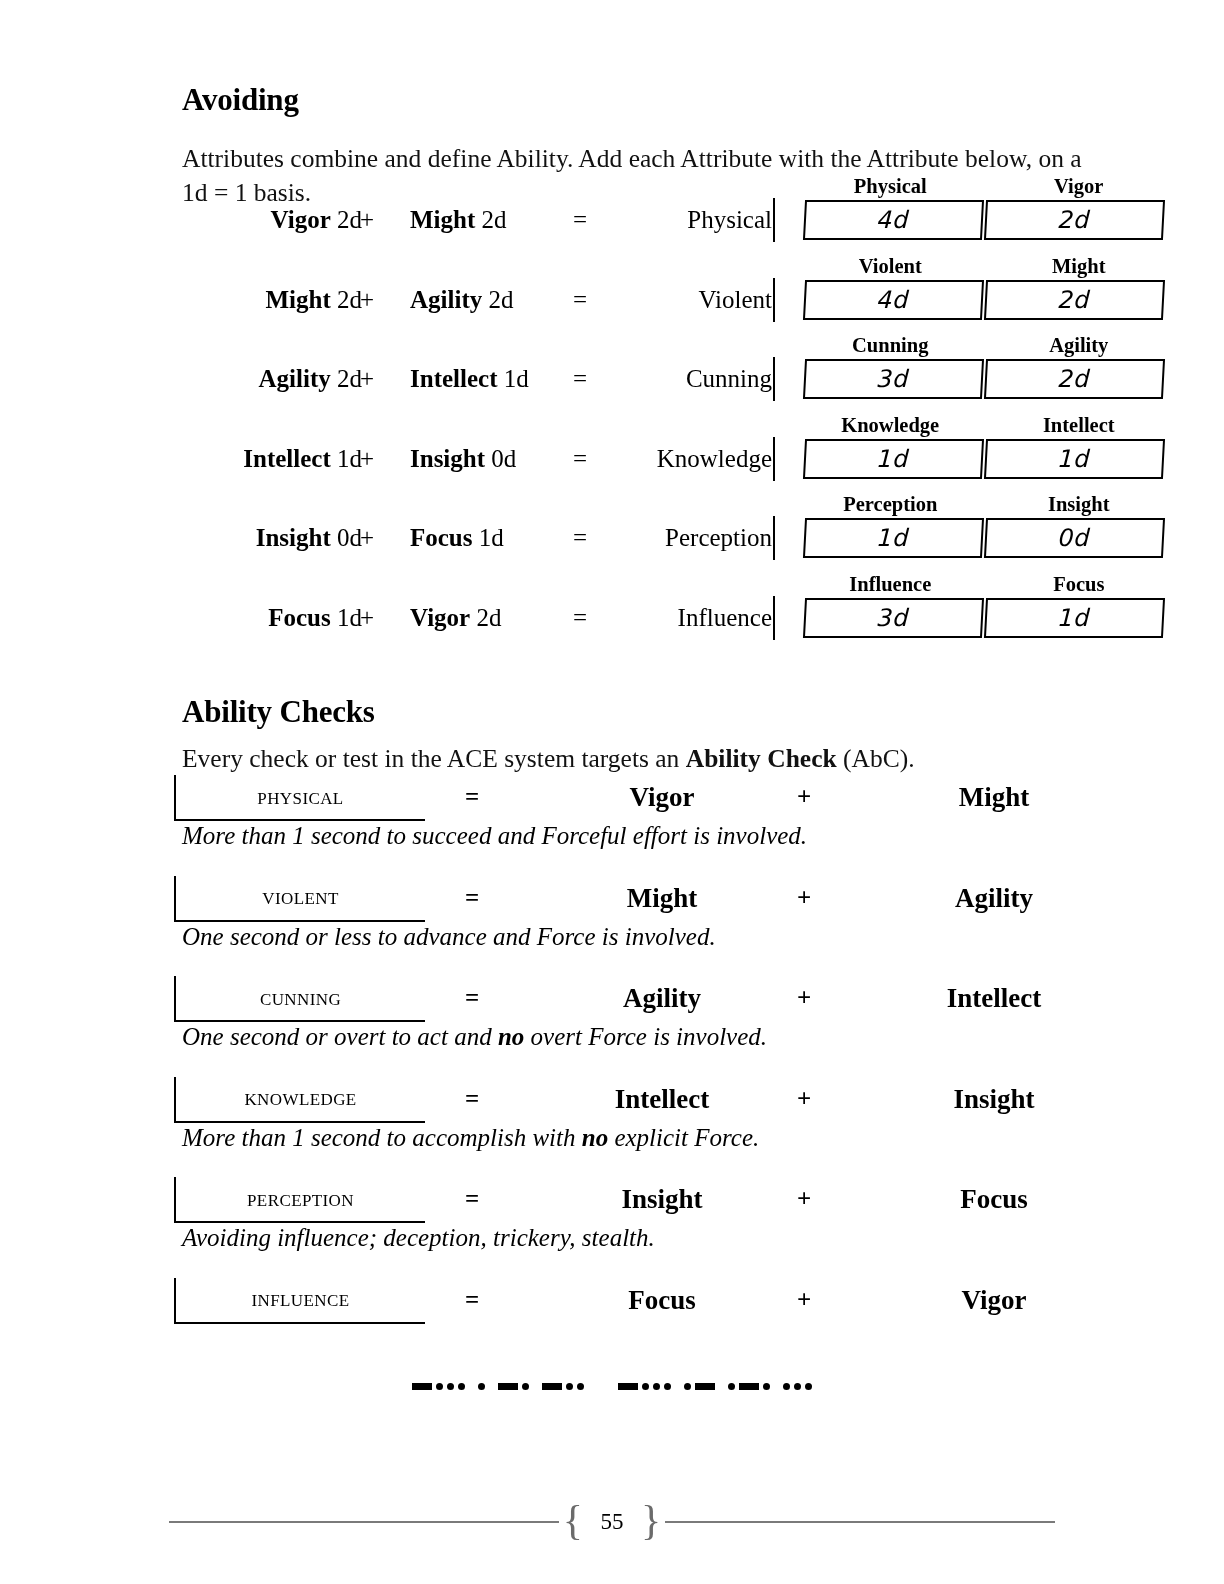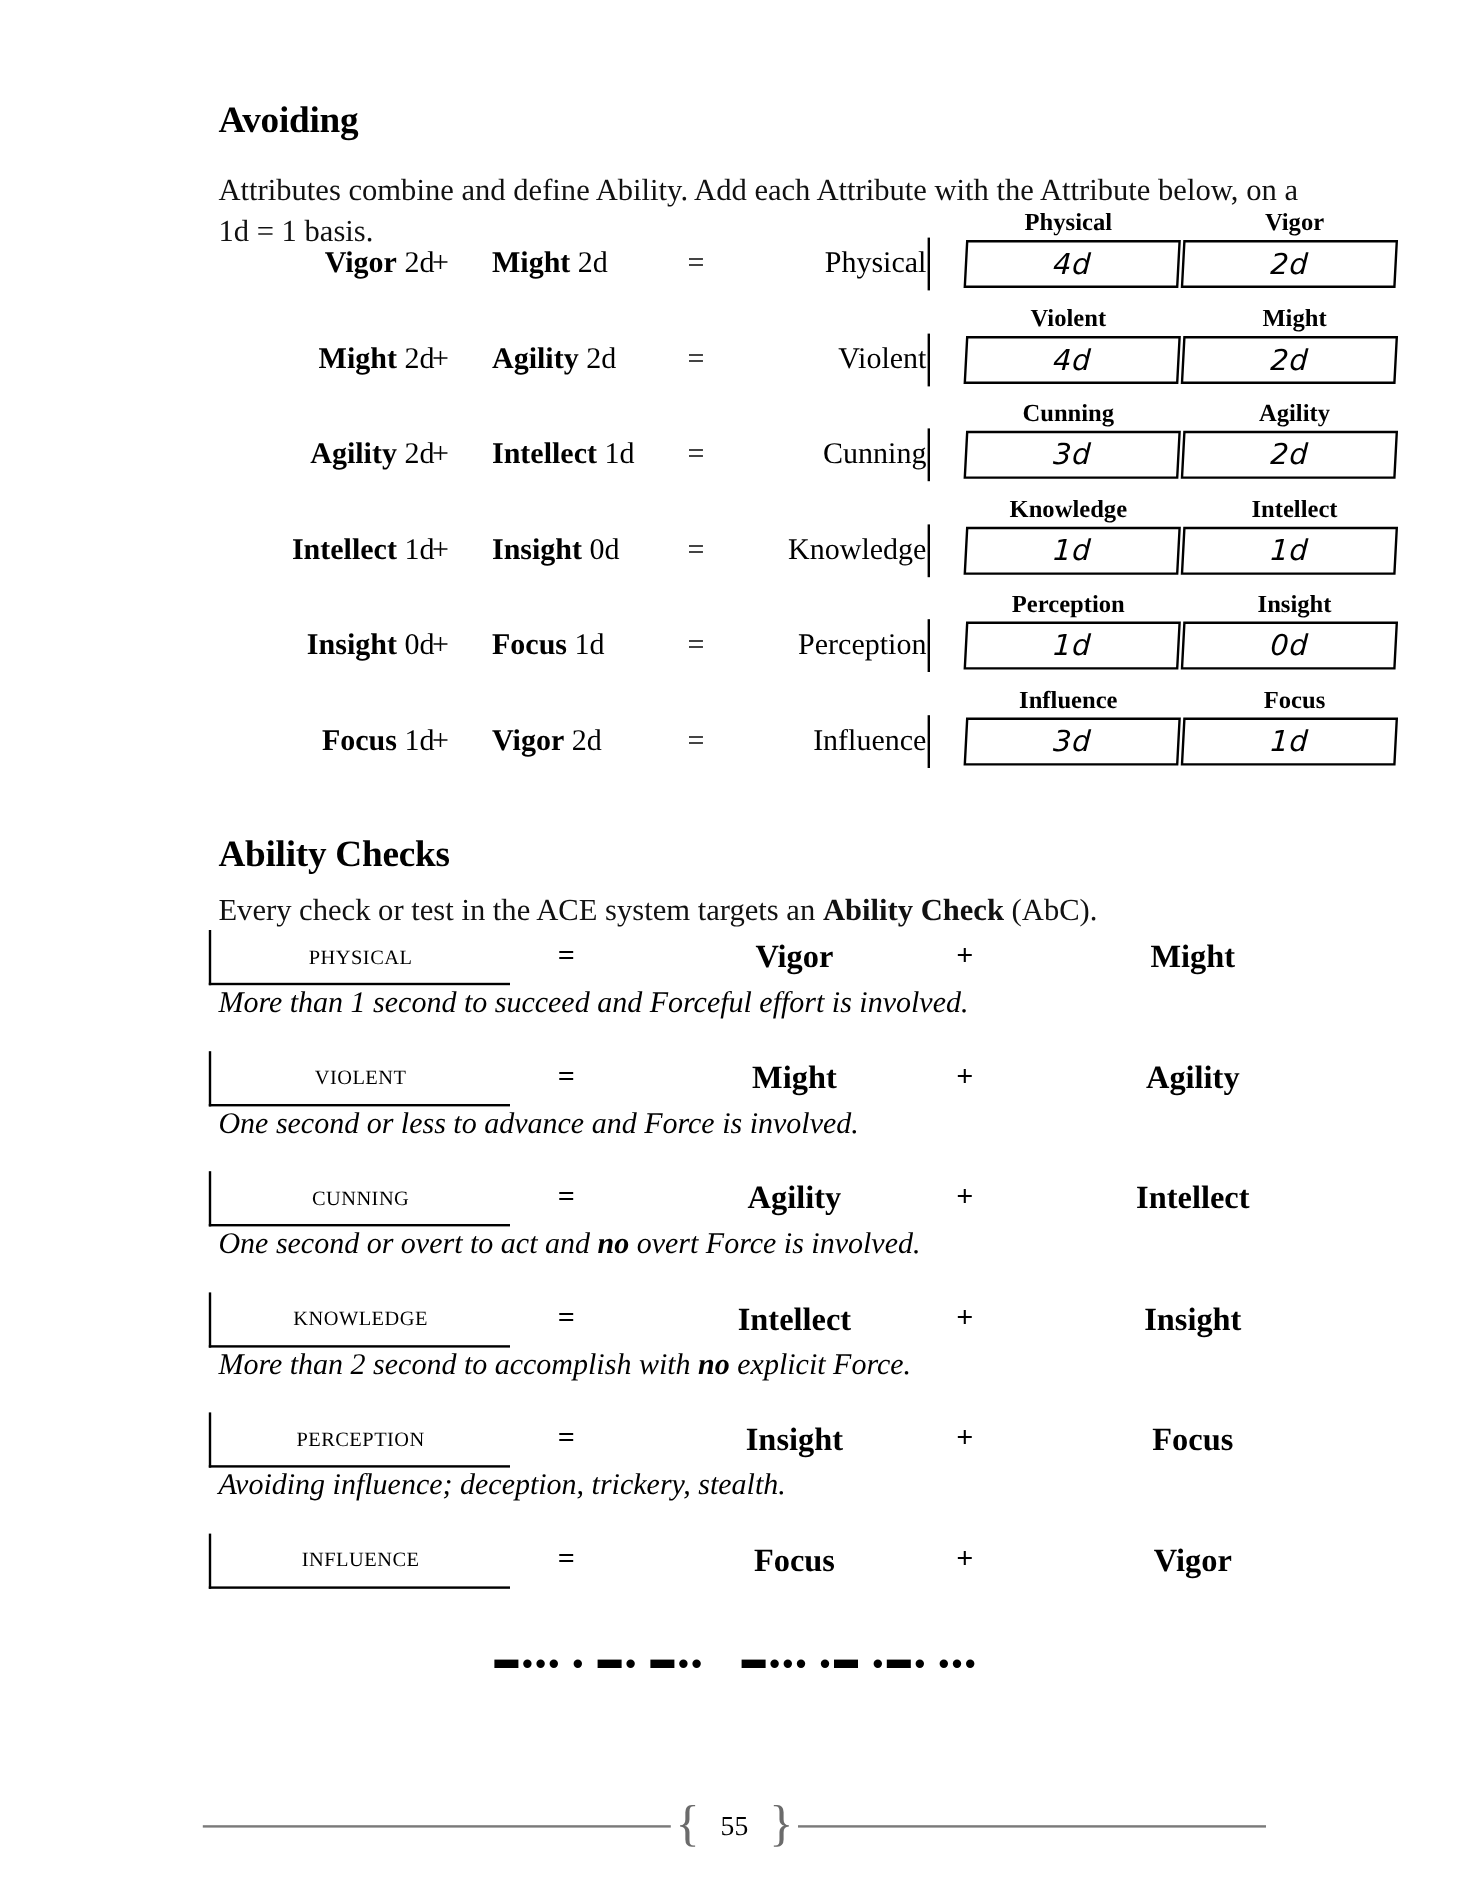--- a/index.html
+++ b/index.html
@@ -452,21 +452,21 @@
       <div class="check-block">
         <div class="check-row">
           <div class="check-label">
             <span>Knowledge</span>
           </div>
           <span class="check-op check-eq">=</span>
           <span class="check-term check-term-1">Intellect</span>
           <span class="check-op check-plus">+</span>
           <span class="check-term check-term-2">Insight</span>
         </div>
-        <div class="check-desc"><span>More than 2 second to accomplish with </span><b>no</b><span> explicit Force.</span></div>
+        <div class="check-desc"><span>More than 1 second to accomplish with </span><b>no</b><span> explicit Force.</span></div>
       </div>
       <div class="check-block">
         <div class="check-row">
           <div class="check-label">
             <span>Perception</span>
           </div>
           <span class="check-op check-eq">=</span>
           <span class="check-term check-term-1">Insight</span>
           <span class="check-op check-plus">+</span>
           <span class="check-term check-term-2">Focus</span>

